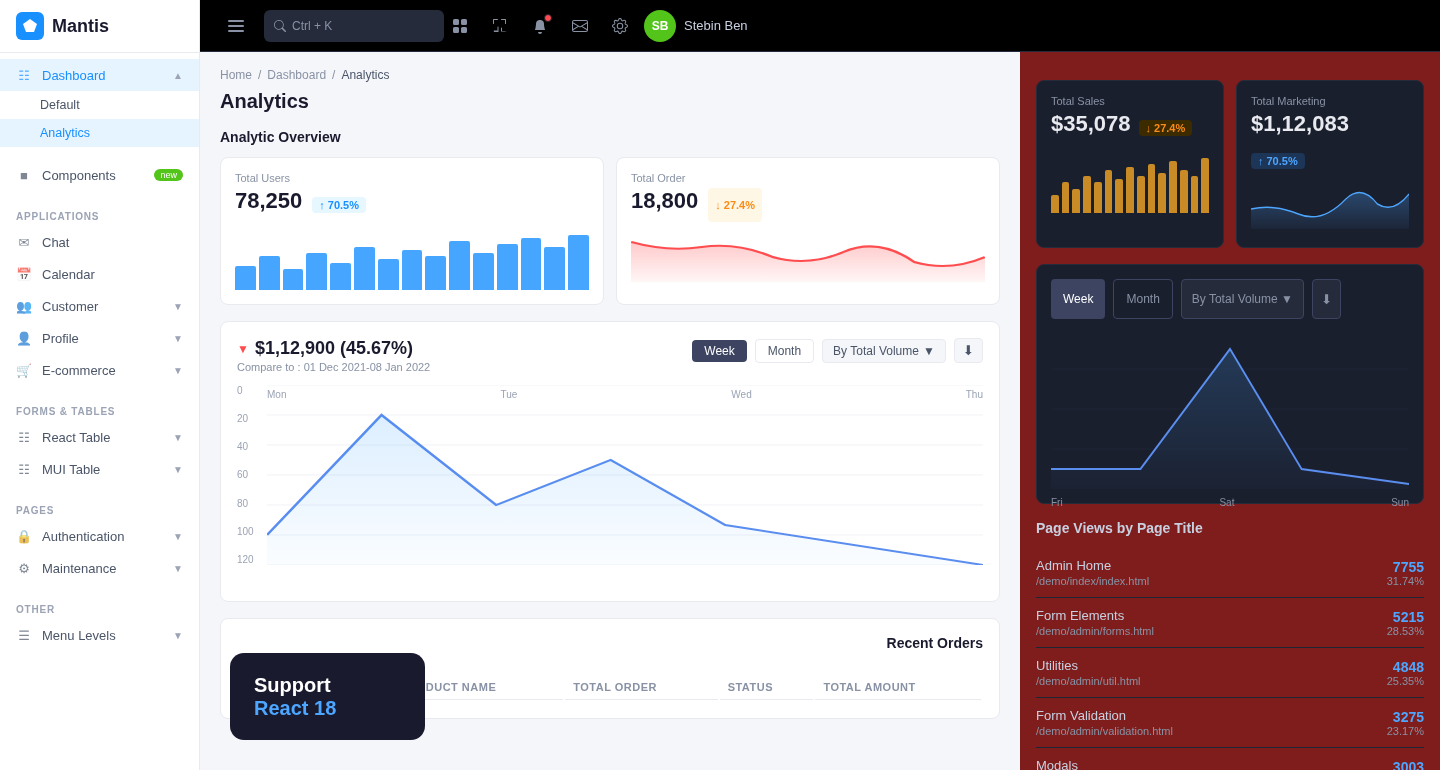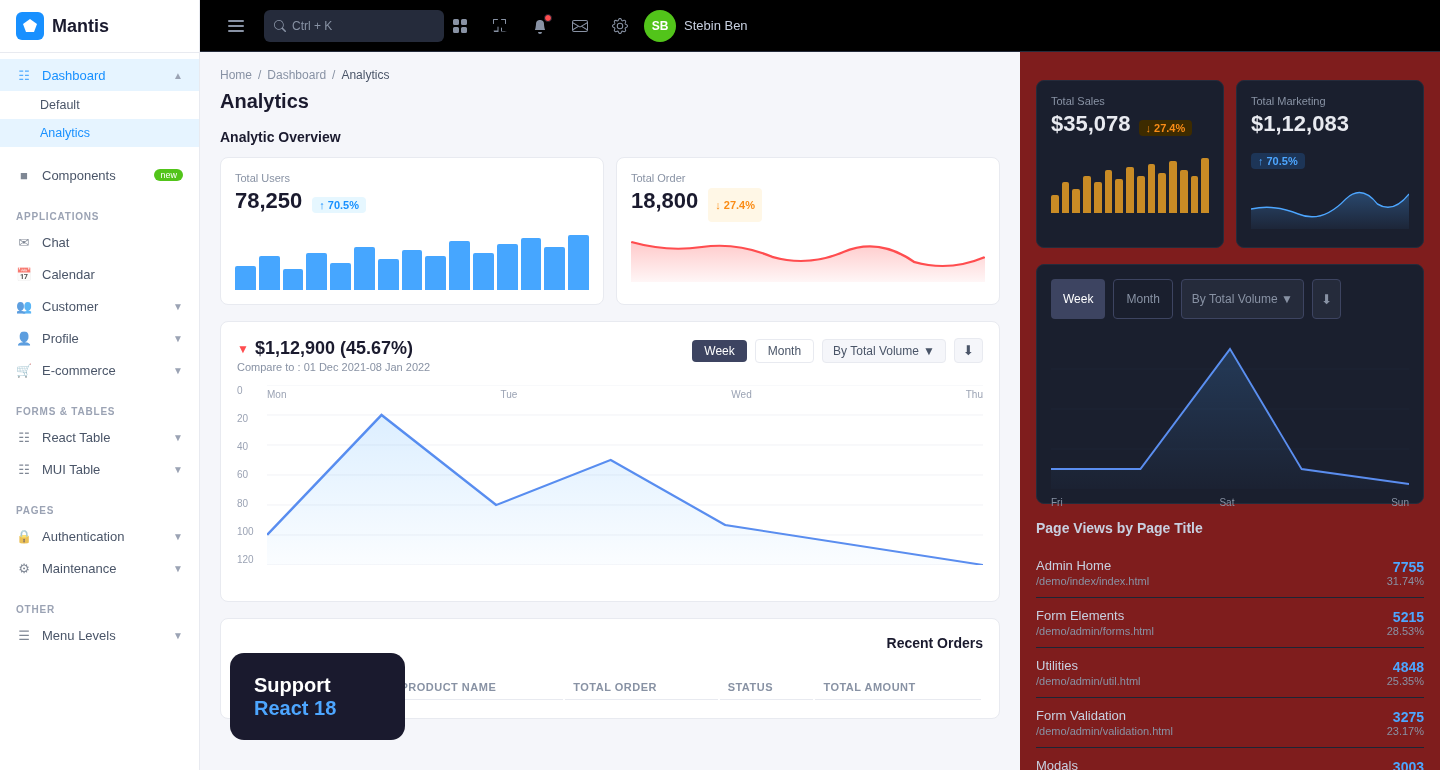--- a/index.html
+++ b/index.html
@@ -98,21 +98,21 @@
     .page-view-item { display: flex; align-items: center; justify-content: space-between; padding: 10px 0; border-bottom: 1px solid #1e2535; }
     .page-view-item:last-child { border-bottom: none; }
     .page-view-info { flex: 1; }
     .page-view-name { font-size: 13px; font-weight: 500; color: #c8d0e0; }
     .page-view-url { font-size: 11px; color: #8892a4; margin-top: 2px; }
     .page-view-stats { text-align: right; }
     .page-view-count { font-size: 14px; font-weight: 600; color: #4da6ff; }
     .page-view-pct { font-size: 11px; color: #8892a4; }
 
     
-    .support-popup { position: absolute; bottom: 30px; left: 30px; background: #1a1a2e; border-radius: 14px; padding: 20px 24px; width: 175px; z-index: 100; }
+    .support-popup { position: absolute; bottom: 30px; left: 30px; background: #1a1a2e; border-radius: 14px; padding: 20px 24px; width: 195px; z-index: 100; }
     .support-title-white { font-size: 20px; font-weight: 700; color: white; line-height: 1.2; }
     .support-title-blue { font-size: 20px; font-weight: 700; color: #4da6ff; }
 
     
     .content-left { position: relative; }
 
     
     .chart-bar-container-dark { display: flex; align-items: flex-end; gap: 3px; height: 60px; margin-top: 8px; }
   </style>
 </head>

